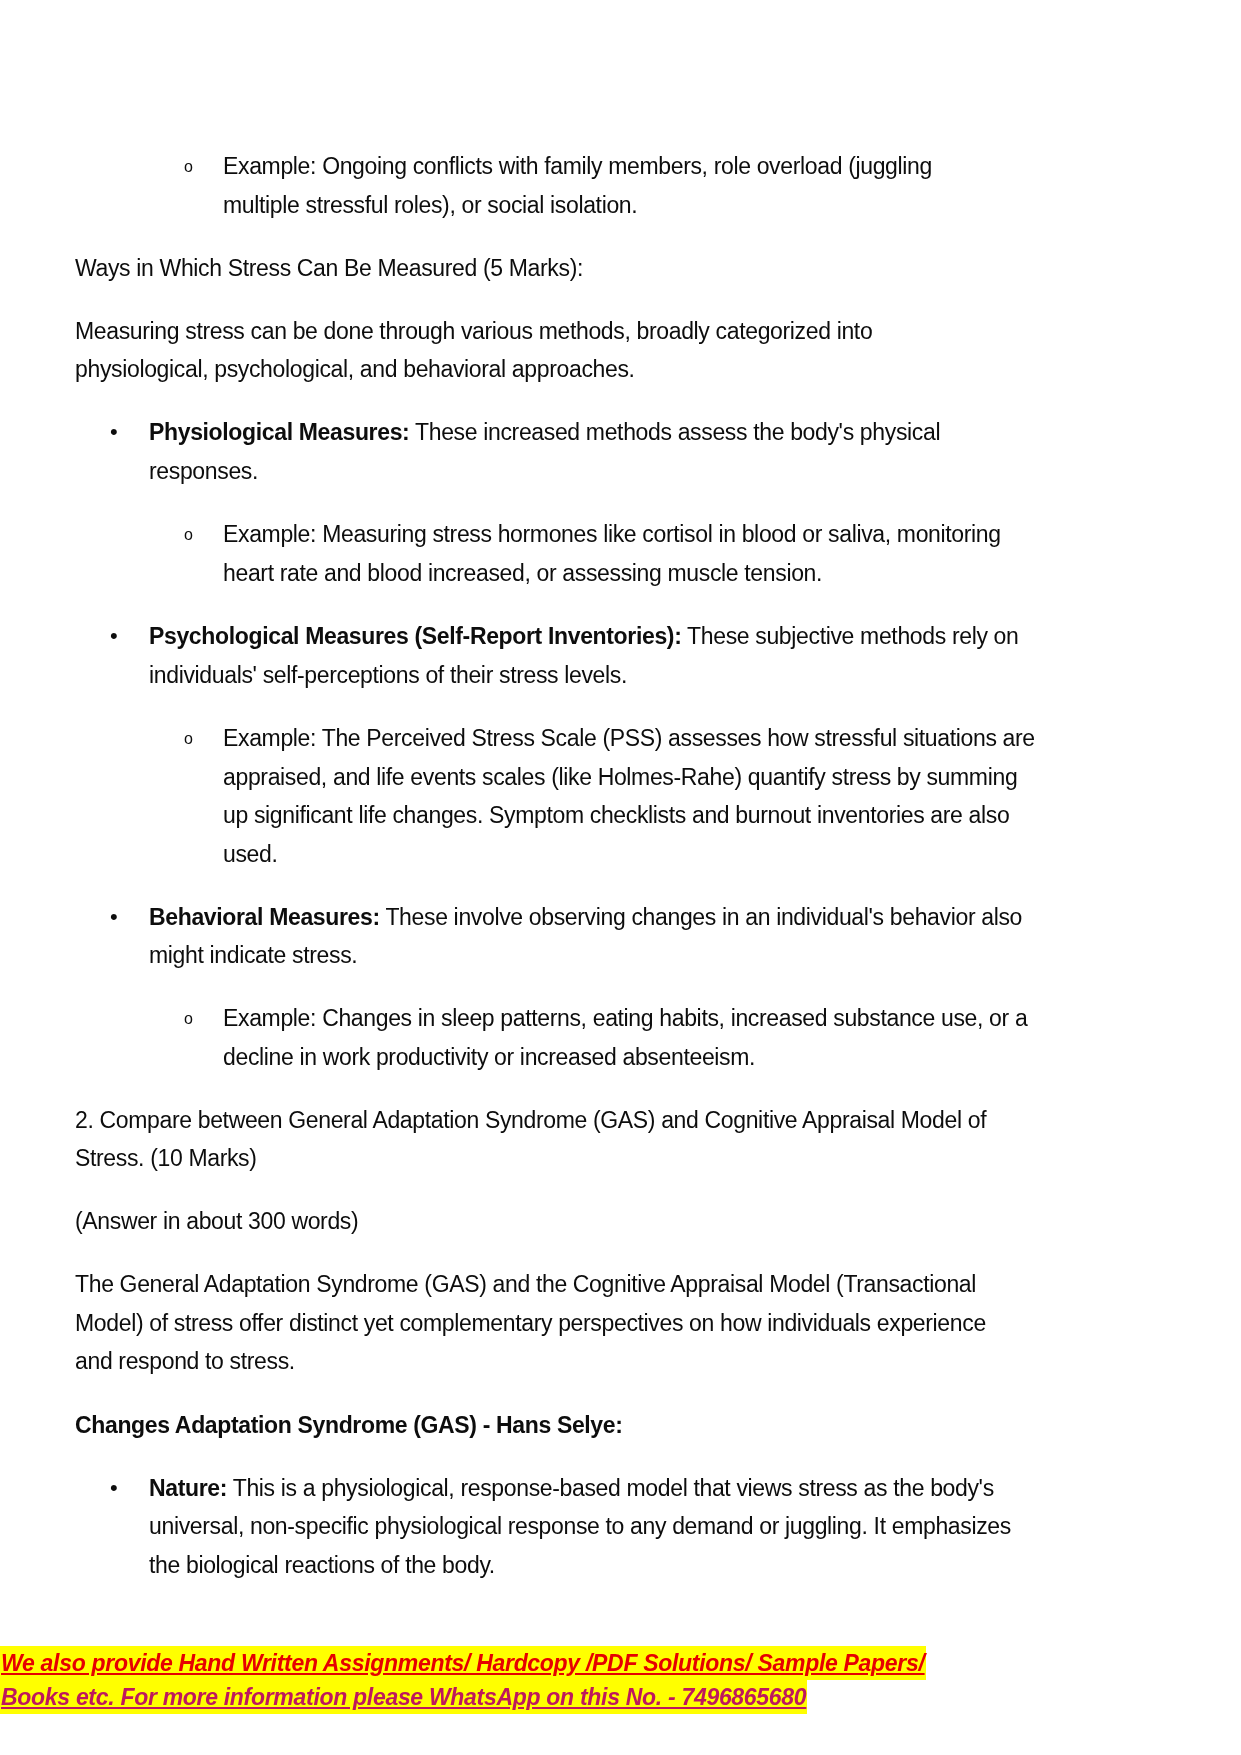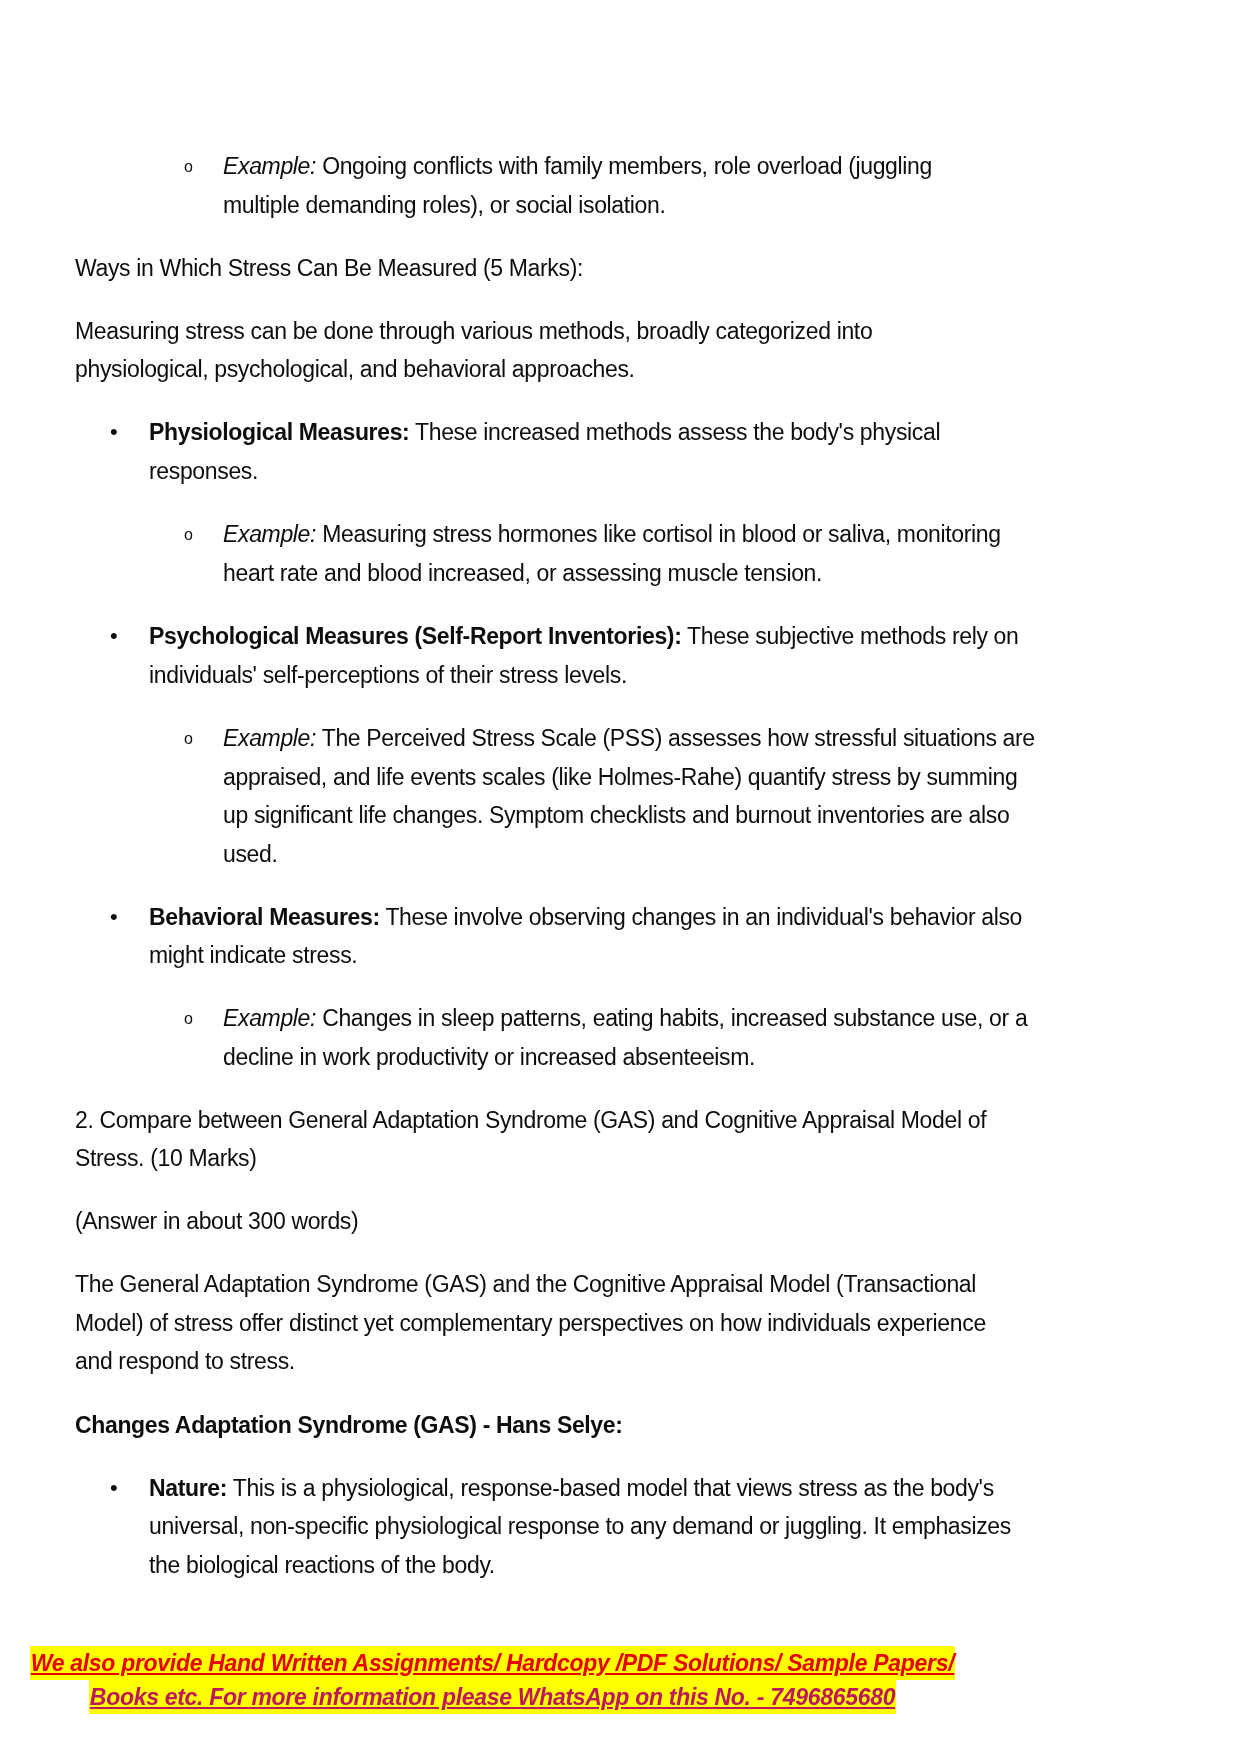--- a/index.html
+++ b/index.html
@@ -2,37 +2,37 @@
 <html><head>
 <meta charset="utf-8">
 <style>
   html, body { margin: 0; padding: 0; background: #ffffff; }
   body { width: 1241px; height: 1755px; position: relative; overflow: hidden;
          font-family: "Liberation Sans", sans-serif; color: #0d0d0d; }
   .page { position: absolute; left: 0; top: 0; width: 1241px; height: 1755px; background: #fff; }
   .ln { position: absolute; white-space: nowrap; font-size: 23px; line-height: 30px;
         letter-spacing: -0.35px; }
   .b { font-weight: bold; }
-  .i { font-style: italic; }
+  .i { }
   .bullet { position: absolute; font-size: 22px; line-height: 30px; }
   .bullet.solid { left: 110px; }
   .bullet.hollow { left: 184px; font-size: 16px; }
-  .footer { position: absolute; left: 0; width: 985px; text-align: center; }
+  .footer { position: absolute; left: 0; width: 985px; }
   .footer .fl { display: inline-block; background: #ffff00; color: #e60000;
       font-weight: bold; font-style: italic; text-decoration: underline;
       font-size: 23px; line-height: 34px; letter-spacing: -0.3px; padding: 0 1px; white-space: nowrap; }
 </style>
 </head>
 <body>
 
 <div class="page">
 
   <span class="bullet hollow" style="top:152px">o</span>
   <div class="ln" style="left:223px; top:151px"><span class="i">Example:</span> <span>Ongoing conflicts with family members, role overload (juggling</span></div>
-  <div class="ln" style="left:223px; top:190px">multiple demanding roles), or social isolation.</div>
+  <div class="ln" style="left:223px; top:190px">multiple stressful roles), or social isolation.</div>
 
   <div class="ln" style="left:75px; top:253px">Ways in Which Stress Can Be Measured (5 Marks):</div>
 
   <div class="ln" style="left:75px; top:316px">Measuring stress can be done through various methods, broadly categorized into</div>
   <div class="ln" style="left:75px; top:354px">physiological, psychological, and behavioral approaches.</div>
 
   <span class="bullet solid" style="top:417px">•</span>
   <div class="ln" style="left:149px; top:417px"><span class="b">Physiological Measures:</span> <span>These increased methods assess the body's physical</span></div>
   <div class="ln" style="left:149px; top:456px">responses.</div>
 

